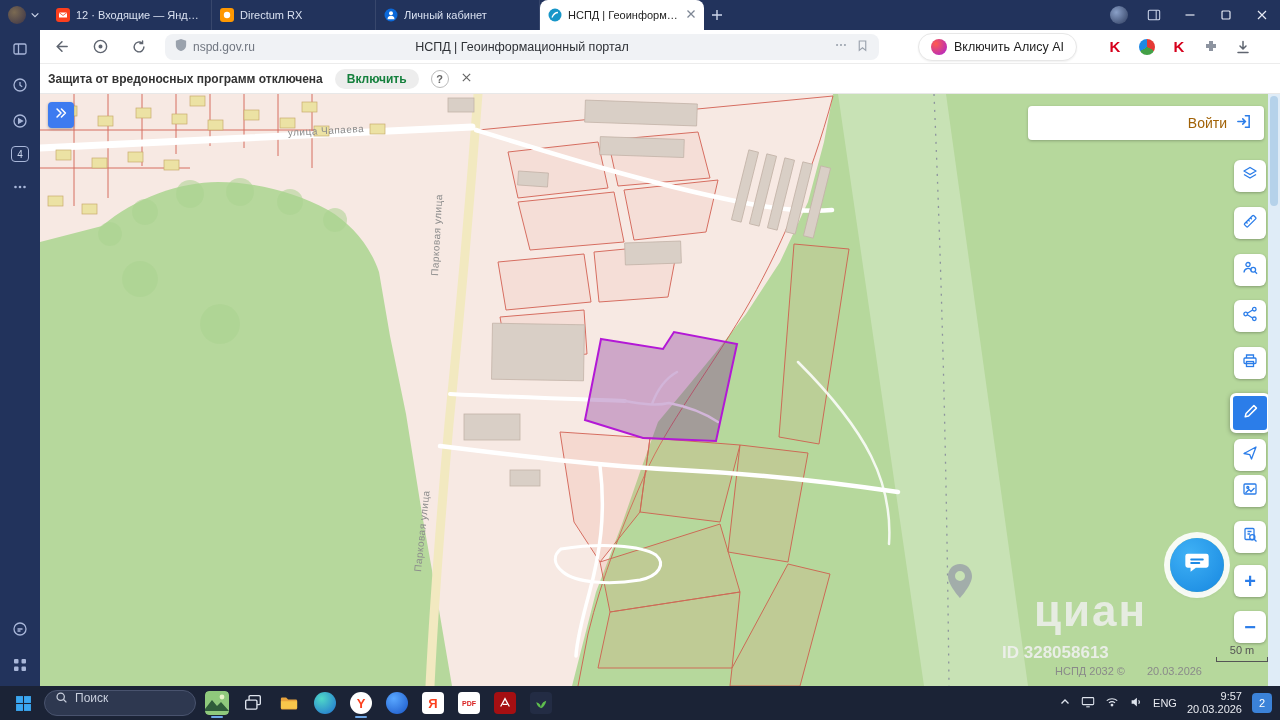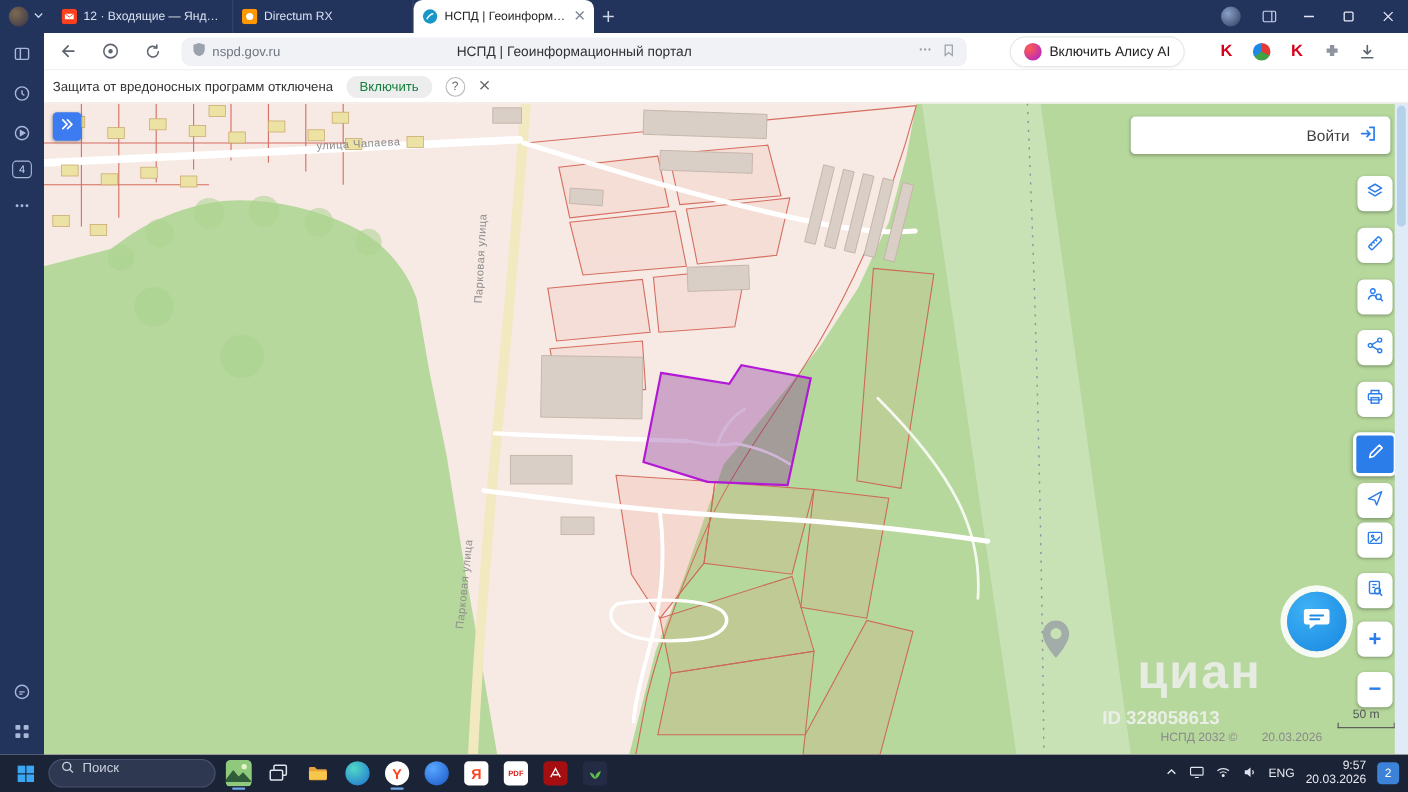--- a/index.html
+++ b/index.html
@@ -27,37 +27,37 @@
   .addressbar .page-title { position:absolute; left:0; right:0; text-align:center; font-size:12.5px; color:#2e3136; }
   .ab-right { margin-left:auto; display:flex; align-items:center; gap:8px; z-index:2; }
   .alice-pill { margin-left:26px; height:28px; display:flex; align-items:center; gap:7px; padding:0 12px; background:#fff; border:1px solid #e7e7e7; border-radius:14px; box-shadow:0 1px 2px rgba(0,0,0,.06); font-size:12.5px; color:#222; cursor:pointer; }
   .alice-dot { width:16px; height:16px; border-radius:50%; background:radial-gradient(circle at 30% 30%, #ff5c4d, #a81fd8); }
   .ext-row { display:flex; align-items:center; gap:10px; margin-left:14px; }
   .ext-icon { width:22px; height:22px; display:flex; align-items:center; justify-content:center; cursor:pointer; }
   .k-letter { color:#d6001c; font-weight:bold; font-size:15px; }
   .ext-circle { width:16px; height:16px; border-radius:50%; background:conic-gradient(#e53935 0 33%, #43a047 0 66%, #1e88e5 0 100%); }
 
   
-  .warnbar { position:absolute; left:40px; top:64px; right:0; height:30px; background:#fff; border-bottom:1px solid #e8e8e8; display:flex; align-items:center; gap:12px; padding:0 8px; font-size:12px; color:#333; }
+  .warnbar { position:absolute; left:40px; top:64px; right:0; height:30px; background:#fff; border-bottom:1px solid #e8e8e8; display:flex; align-items:center; gap:12px; padding:0 8px; font-size:12px; color:#333;font-weight:bold; }
   .enable-btn { height:20px; padding:0 12px; background:#ededed; border-radius:10px; display:flex; align-items:center; font-size:12px; color:#15803d; cursor:pointer; }
   .help-btn { width:18px; height:18px; border:1px solid #bbb; border-radius:50%; display:flex; align-items:center; justify-content:center; font-size:11px; color:#666; cursor:pointer; }
 
   
   .sidebar { position:absolute; left:0; top:30px; width:40px; bottom:34px; background:#22335c; display:flex; flex-direction:column; align-items:center; padding-top:8px; gap:14px; z-index:4; }
   .sb-icon { width:22px; height:22px; display:flex; align-items:center; justify-content:center; color:#a9b7d9; cursor:pointer; }
   .tabcount { width:18px; height:16px; border:1.5px solid #a9b7d9; border-radius:4px; font-size:10px; color:#cdd8ef; display:flex; align-items:center; justify-content:center; cursor:pointer; }
   .sb-bottom { margin-top:auto; margin-bottom:10px; display:flex; flex-direction:column; gap:14px; align-items:center; }
 
   
   .map-area { position:absolute; left:40px; top:94px; right:0; bottom:34px; background:#f7e9e3; overflow:hidden; }
   svg.map { position:absolute; left:0; top:0; width:100%; height:100%; }
   .street { font-size:10px; fill:#8c8c8c; letter-spacing:.5px; }
 
   .expand-btn { position:absolute; left:8px; top:8px; width:26px; height:26px; background:#3d7bf0; border-radius:4px; display:flex; align-items:center; justify-content:center; box-shadow:0 1px 3px rgba(0,0,0,.3); cursor:pointer; z-index:3; }
-  .login-btn { position:absolute; top:12px; right:16px; width:236px; height:34px; background:#fff; border-radius:4px; box-shadow:0 1px 3px rgba(0,0,0,.25); display:flex; align-items:center; justify-content:flex-end; gap:8px; padding:0 12px; color:#404040; font-size:14px; cursor:pointer; z-index:3;text-align:center; }
+  .login-btn { position:absolute; top:12px; right:16px; width:236px; height:34px; background:#fff; border-radius:4px; box-shadow:0 1px 3px rgba(0,0,0,.25); display:flex; align-items:center; justify-content:flex-end; gap:8px; padding:0 12px; color:#a16207; font-size:14px; cursor:pointer; z-index:3;text-align:center; }
 
   .tool-btn { position:absolute; right:14px; width:32px; height:32px; background:#fff; border-radius:6px; box-shadow:0 1px 3px rgba(0,0,0,.28); display:flex; align-items:center; justify-content:center; color:#2b7de9; cursor:pointer; z-index:3; }
   .tool-btn.active { right:10px; width:40px; height:40px; background:#2b7de9; color:#fff; border:3px solid #fff; box-shadow:0 1px 5px rgba(0,0,0,.35); }
   .zoom-btn { font-size:20px; font-weight:bold; }
 
   .chat-fab { position:absolute; right:56px; top:444px; width:54px; height:54px; border-radius:50%; background:radial-gradient(circle at 35% 30%, #3fb1f5, #1787e0); box-shadow:0 0 0 6px rgba(255,255,255,.9), 0 2px 6px rgba(0,0,0,.3); display:flex; align-items:center; justify-content:center; cursor:pointer; z-index:3; }
 
   .legend-panel { position:absolute; left:0; top:547px; width:380px; height:40px; background:#fff; display:flex; align-items:center; justify-content:space-between; padding:0 18px 0 24px; font-size:15px; color:#222; box-shadow:0 0 5px rgba(0,0,0,.2); border-radius:0 4px 4px 0; cursor:pointer; z-index:3; }
   .legend-chevrons { display:flex; flex-direction:column; gap:1px; align-items:center; }
 
@@ -106,20 +106,30 @@
       <span class="tab-label">12 · Входящие — Яндекс П</span>
     </div>
     <div class="tab">
       <span class="favicon">
           <svg viewBox="0 0 14 14">
             <rect width="14" height="14" rx="3" fill="#ff9800"></rect>
             <circle cx="7" cy="7" r="3.2" fill="#fff"></circle>
           </svg>
         </span>
       <span class="tab-label">Directum RX</span>
+    </div>
+    <div class="tab">
+      <span class="favicon">
+          <svg viewBox="0 0 14 14">
+            <circle cx="7" cy="7" r="6.5" fill="#0b68d9"></circle>
+            <circle cx="7" cy="5.3" r="2" fill="#fff"></circle>
+            <path d="M3.5 11.2a3.5 3.5 0 0 1 7 0Z" fill="#fff"></path>
+          </svg>
+        </span>
+      <span class="tab-label">Личный кабинет</span>
     </div>
     <div class="tab active">
       <span class="favicon">
           <svg viewBox="0 0 14 14">
             <circle cx="7" cy="7" r="6.5" fill="#1796c8"></circle>
             <path d="M4 9.5c1.5-3.5 4.5-5 6-5" stroke="#fff" stroke-width="1.3" fill="none"></path>
           </svg>
         </span>
       <span class="tab-label">НСПД | Геоинформаци...</span>
       <span><svg width="10" height="10" viewBox="0 0 10 10">

